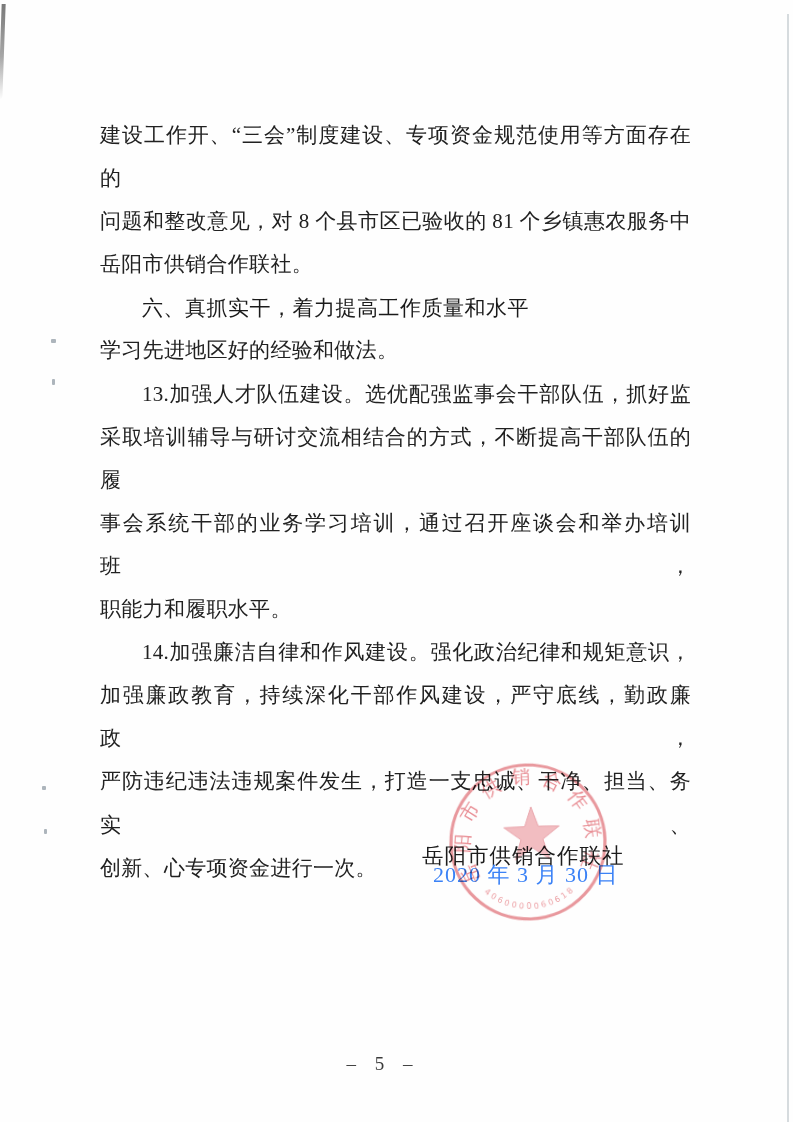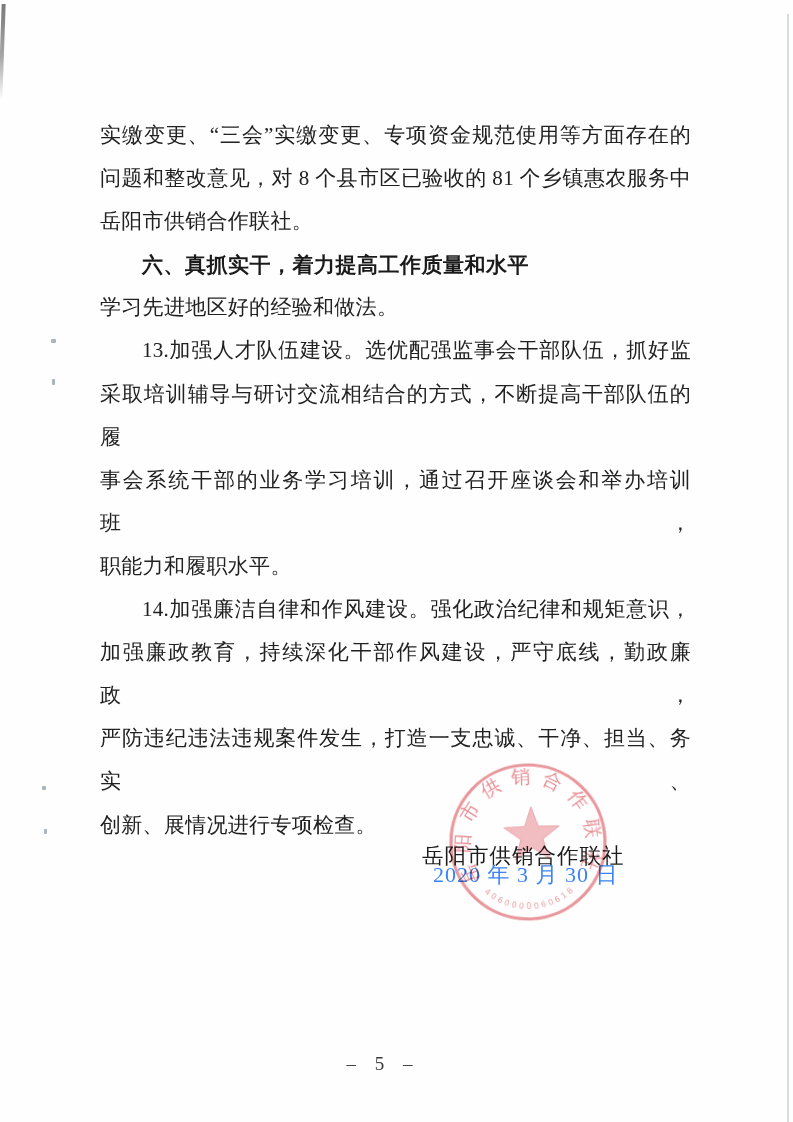--- a/index.html
+++ b/index.html
@@ -17,21 +17,21 @@
     left:100px;top:114px;width:591px;
     font-size:21px;
     line-height:43.1px;
     letter-spacing:0.3px;
   }
   .line{white-space:pre-wrap;}
   .line.j{text-align:justify;text-align-last:justify;}
   .line.ind{text-indent:42px;}
   .block.heading .line{
     font-family:"Liberation Sans","DejaVu Sans",sans-serif;
-    font-weight:700;
+    font-weight:400;
     letter-spacing:0.5px;
     color:#1a1a1a;
   }
   
   .sig-org{
     position:absolute;left:422px;top:841px;
     font-size:21.5px;letter-spacing:1px;color:#1c1c1c;
   }
   .sig-date{
     position:absolute;left:433px;top:860px;
@@ -75,41 +75,41 @@
 
   <div class="edge-left"></div>
   <div class="edge-right"></div>
   <div class="speck s1"></div>
   <div class="speck s2"></div>
   <div class="speck s3"></div>
   <div class="speck s4"></div>
 
   <div class="doc-body">
       <div class="block body">
-        <div class="line j">实缴变更、“三会”实缴变更、专项资金规范使用等方面存在的</div>
+        <div class="line j">建设工作开、“三会”制度建设、专项资金规范使用等方面存在的</div>
         <div class="line j">问题和整改意见，对 8 个县市区已验收的 81 个乡镇惠农服务中</div>
         <div class="line">岳阳市供销合作联社。</div>
       </div>
       <div class="block heading">
         <div class="line ind">六、真抓实干，着力提高工作质量和水平</div>
       </div>
       <div class="block body">
         <div class="line">学习先进地区好的经验和做法。</div>
       </div>
       <div class="block body">
         <div class="line j ind">13.加强人才队伍建设。选优配强监事会干部队伍，抓好监</div>
         <div class="line j">采取培训辅导与研讨交流相结合的方式，不断提高干部队伍的履</div>
         <div class="line j">事会系统干部的业务学习培训，通过召开座谈会和举办培训班，</div>
         <div class="line">职能力和履职水平。</div>
       </div>
       <div class="block body">
         <div class="line j ind">14.加强廉洁自律和作风建设。强化政治纪律和规矩意识，</div>
         <div class="line j">加强廉政教育，持续深化干部作风建设，严守底线，勤政廉政，</div>
         <div class="line j">严防违纪违法违规案件发生，打造一支忠诚、干净、担当、务实、</div>
-        <div class="line">创新、展情况进行专项检查。</div>
+        <div class="line">创新、心专项资金进行一次。</div>
       </div>
     </div>
 
   <div class="sig-org">岳阳市供销合作联社</div>
   <div class="sig-date">2020 年 3 月 30 日</div>
 
   <svg class="seal" viewBox="0 0 164 164" xmlns="http://www.w3.org/2000/svg">
     <defs>
       <path id="ringPath" d="M 33.7 115.9 A 59 59 0 1 1 130.3 115.9" fill="none"></path>
       <path id="serialPath" d="M 29.2 123.2 A 67 67 0 0 0 134.8 123.2" fill="none"></path>

